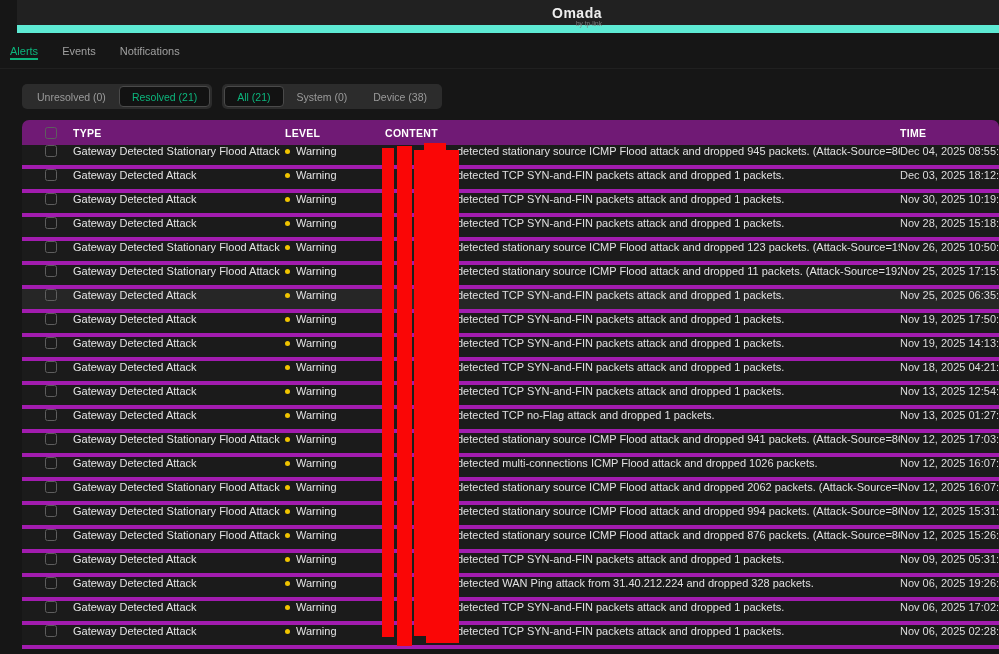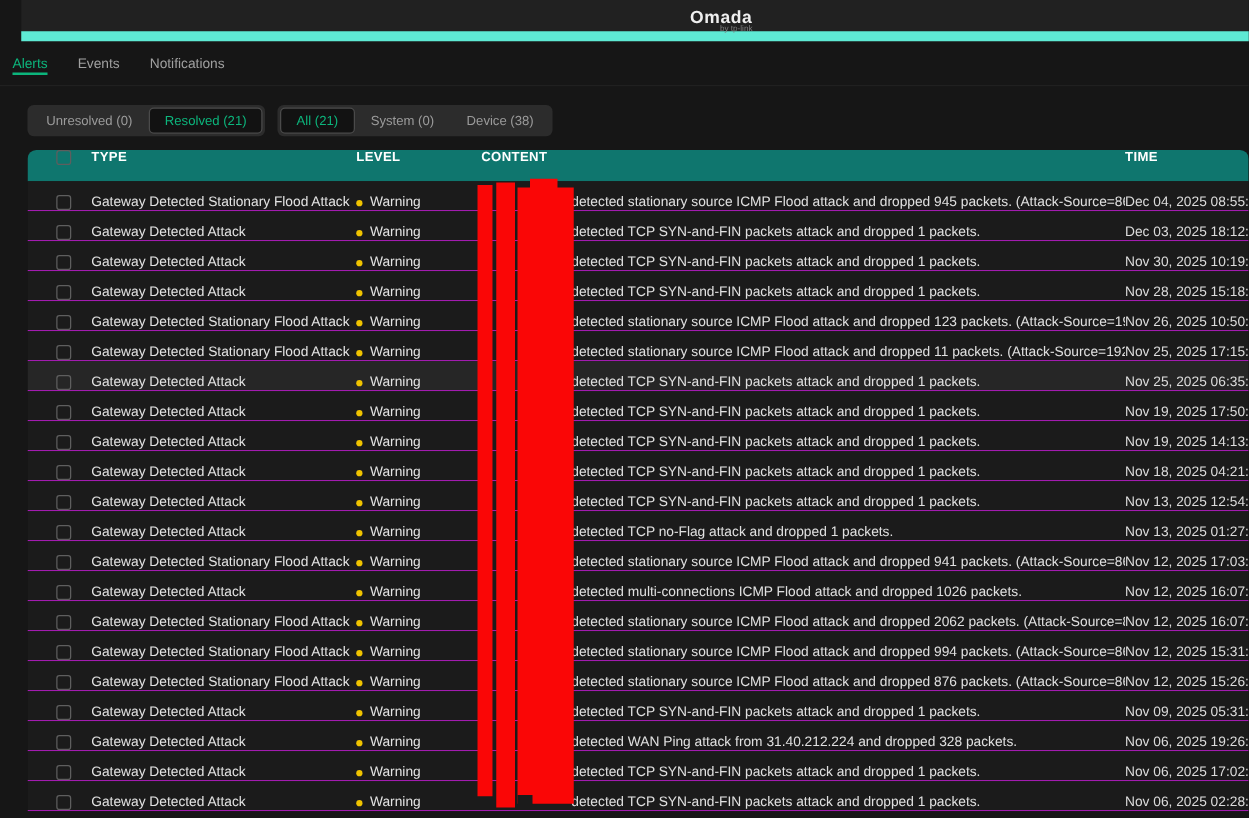--- a/index.html
+++ b/index.html
@@ -48,28 +48,28 @@
     border-radius:4px; border:1px solid transparent; cursor:pointer; white-space:nowrap;
   }
   .seg.selected { background:#121212; border-color:#4a4a4a; color:#0cb57c; }
 
   
   .table-card {
     position:absolute; left:22px; top:120px; right:0;
     border-radius:7px 7px 0 0; overflow:hidden;
   }
   .thead {
-    display:flex; align-items:flex-start; height:25px; background:#0f766e;
+    display:flex; align-items:center; height:25px; background:#701a75;
   }
   .thead .hlabel {
     font-size:10.5px; font-weight:700; color:#ffffff; letter-spacing:.3px;
   }
   .row {
-    display:flex; align-items:flex-end; height:24px; background:#1b1b1b;
-    border-bottom:1px solid #a21caf;
+    display:flex; align-items:flex-start; height:24px; background:#1b1b1b;
+    border-bottom:4px solid #a21caf;
   }
   .row.highlighted { background:#262626; }
   .cell-check { width:51px; padding-left:23px; flex:none; display:flex; align-items:center; }
   .checkbox {
     width:12px; height:12px; border:1px solid #5e5e5e; border-radius:2.5px;
     background:transparent; cursor:pointer;
   }
   .cell-type    { width:212px; flex:none; font-size:11px; color:#e3e3e3; white-space:nowrap; overflow:hidden; }
   .cell-level   { width:100px; flex:none; font-size:11px; color:#e3e3e3; display:flex; align-items:center; }
   .level-dot {

